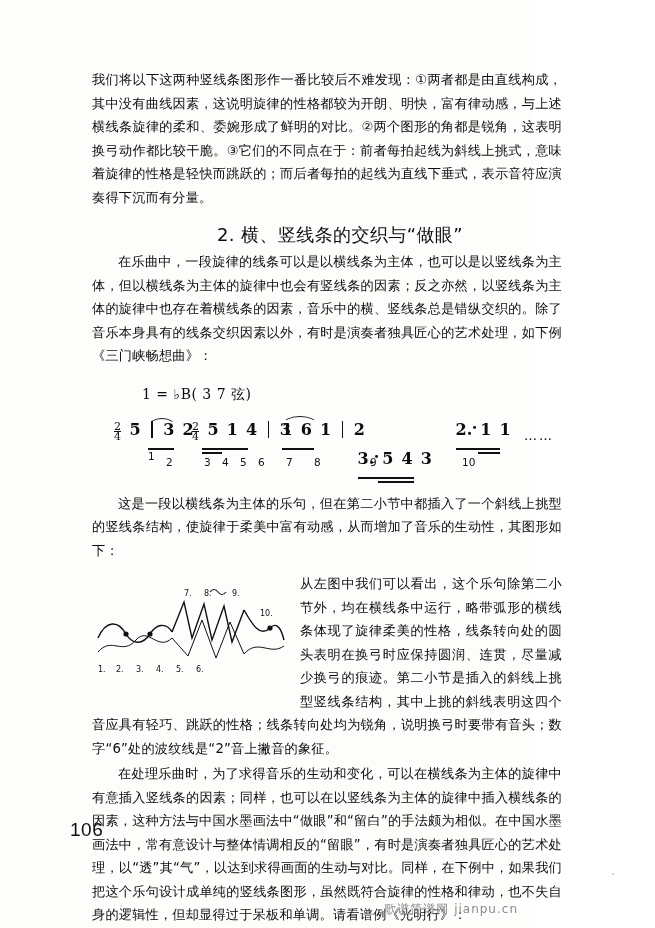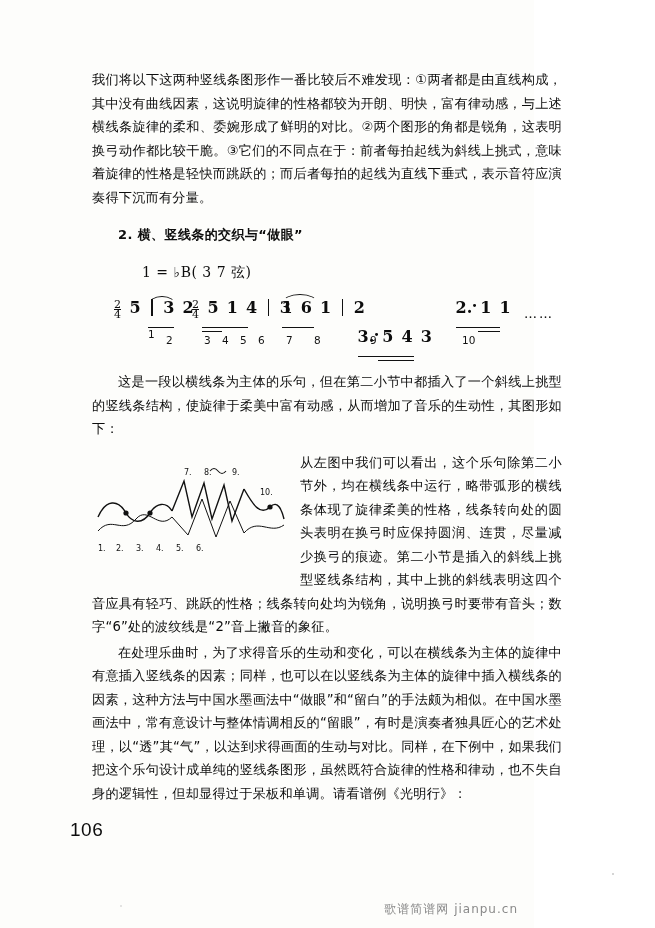--- a/index.html
+++ b/index.html
@@ -34,25 +34,26 @@
     line-height: 23.5px;
     text-align: justify;
     text-justify: inter-ideograph;
     letter-spacing: 0.2px;
   }
   p.indent {
     text-indent: 26px;
   }
   p.sec-head {
     margin: 14px 0 4px 0;
-    font-size: 13px;
-    font-weight: bold;
+    font-size: 18px;
+    font-weight: normal;
     line-height: 23px;
     text-indent: 26px;
     letter-spacing: 0.4px;
+    text-align: center;
   }
   .spacer-sm { height: 8px; }
 
   
   .music-block {
     position: relative;
     margin: 18px 0 14px 0;
     height: 92px;
     width: 470px;
     font-family: "DejaVu Serif", "Liberation Serif", serif;
@@ -182,20 +183,21 @@
 </head>
 <body>
 
 <div class="page">
   <div class="content">
 
     <p class="para">我们将以下这两种竖线条图形作一番比较后不难发现：①两者都是由直线构成，其中没有曲线因素，这说明旋律的性格都较为开朗、明快，富有律动感，与上述横线条旋律的柔和、委婉形成了鲜明的对比。②两个图形的角都是锐角，这表明换弓动作都比较干脆。③它们的不同点在于：前者每拍起线为斜线上挑式，意味着旋律的性格是轻快而跳跃的；而后者每拍的起线为直线下垂式，表示音符应演奏得下沉而有分量。</p>
 
     <p class="sec-head">2. 横、竖线条的交织与“做眼”</p>
 
+    <p class="para indent">在乐曲中，一段旋律的线条可以是以横线条为主体，也可以是以竖线条为主体，但以横线条为主体的旋律中也会有竖线条的因素；反之亦然，以竖线条为主体的旋律中也存在着横线条的因素，音乐中的横、竖线条总是错纵交织的。除了音乐本身具有的线条交织因素以外，有时是演奏者独具匠心的艺术处理，如下例《三门峡畅想曲》：</p>
 
     <div class="music-block">
 
       <div class="key-sig">
         <span>1 = ♭B( 3 7 弦)</span>
       </div>
 
       <div class="staff-row">
 
         <div class="measure" style="left:0px;">

